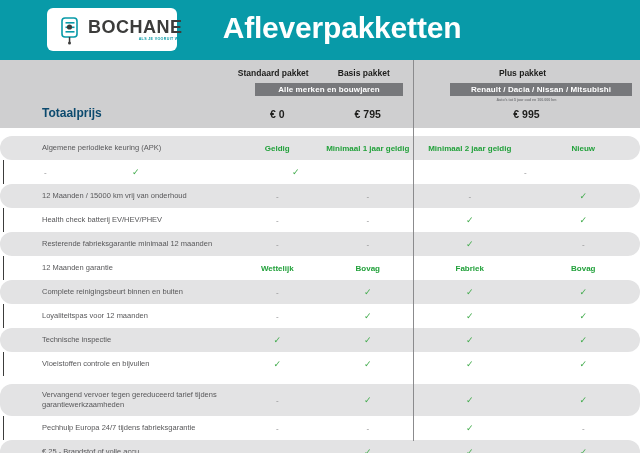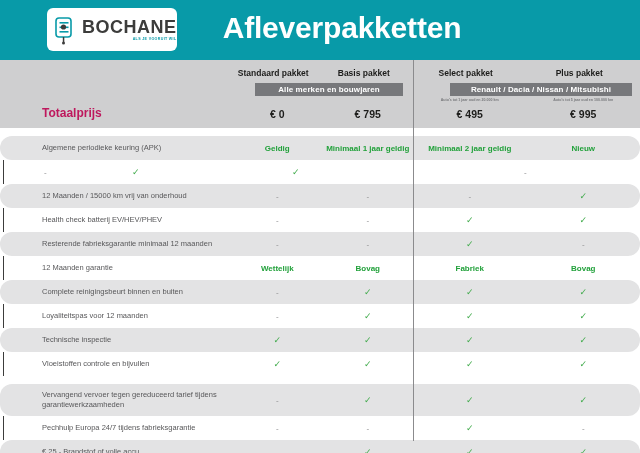--- a/index.html
+++ b/index.html
@@ -35,21 +35,21 @@
     position: absolute;
     left: 47px;
     top: 8px;
     width: 130px;
     height: 43px;
     background: #ffffff;
     border-radius: 6px;
     display: flex;
     align-items: center;
     justify-content: flex-start;
-    padding-left: 6px;
+    padding-left: 12px;
     box-sizing: border-box;
   }
   .logo-mark {
     width: 26px;
     height: 30px;
     flex: 0 0 auto;
     margin-right: 3px;
   }
   .logo-text-wrap {
     display: flex;
@@ -143,21 +143,21 @@
     font-size: 10.5px;
     font-weight: bold;
     color: #1d1d1b;
   }
   .totaalprijs {
     position: absolute;
     left: 42px;
     bottom: 8px;
     font-size: 12px;
     font-weight: bold;
-    color: #be185d;
+    color: #0c4a6e;
   }
 
   
   .gap-strip { height: 8px; background: #ffffff; position: relative; }
 
   
   .rows { position: relative; }
   .row {
     display: flex;
     position: relative;
@@ -264,25 +264,20 @@
             <div class="sub-note"></div>
             <div class="price">€ 795</div>
           </div>
         </div>
       </div>
 
       <div class="col-group right-group">
         <div class="brandbar right">Renault / Dacia / Nissan / Mitsubishi</div>
         <div class="group-cols">
           <div class="gcol">
-            <div class="pkg-name">Select pakket</div>
-            <div class="sub-note">Auto's tot 1 jaar oud en 20.000 km</div>
-            <div class="price">€ 495</div>
-          </div>
-          <div class="gcol">
             <div class="pkg-name">Plus pakket</div>
             <div class="sub-note">Auto's tot 5 jaar oud en 100.000 km</div>
             <div class="price">€ 995</div>
           </div>
         </div>
       </div>
     </div>
   </div>
 
   <div class="gap-strip"></div>

